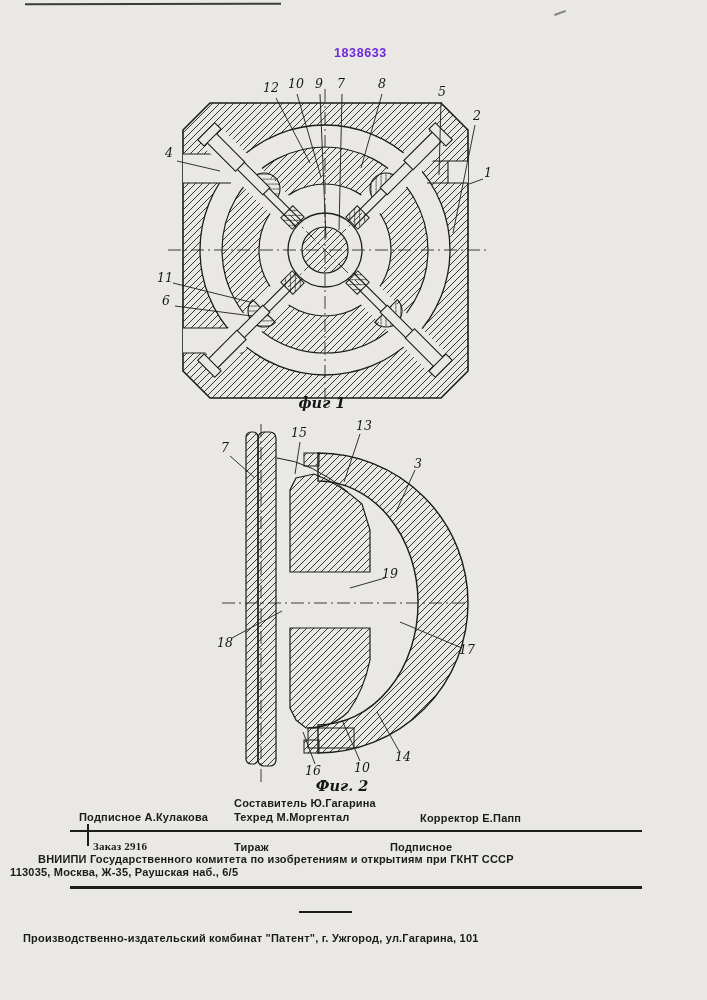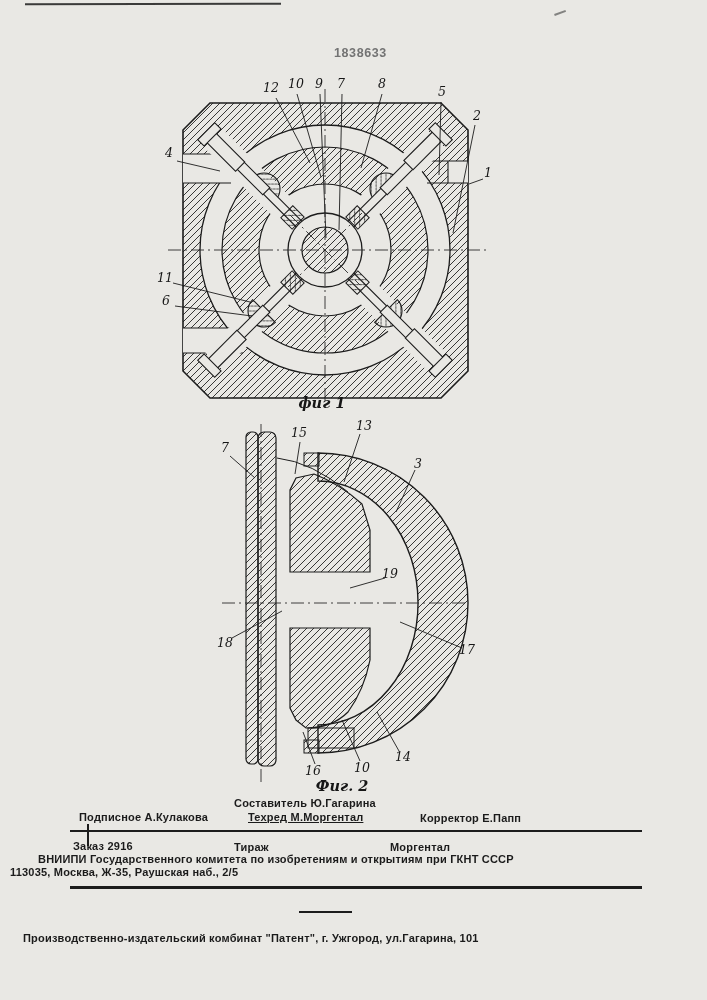--- a/index.html
+++ b/index.html
@@ -6,21 +6,21 @@
   body{
     width:707px;height:1000px;position:relative;overflow:hidden;
     background:#e9e8e4;
     font-family:"Liberation Sans",sans-serif;
     color:#1a1a1a;
   }
   .abs{position:absolute;}
   .ftext{font-size:11px;font-weight:600;letter-spacing:0.2px;white-space:nowrap;color:#1b1b1b;}
   .centered{text-align:left;}
   .rule{background:#1c1c1c;}
-  .pn{font-size:12.5px;font-weight:700;letter-spacing:0.6px;color:#737373;}
+  .pn{font-size:12.5px;font-weight:700;letter-spacing:0.6px;color:#6d28d9;}
   svg{display:block;}
   svg text{font-family:"DejaVu Serif","Liberation Serif",serif;font-style:italic;fill:#161616;}
   .callout{font-size:12.5px;}
   .figcap{font-size:14.5px;font-weight:bold;}
 </style>
 </head>
 <body>
 
 <div class="abs rule" style="left:25px;top:3px;width:256px;height:2px;transform:rotate(-0.15deg);opacity:.85;"></div>
 <div class="abs rule" style="left:554px;top:12px;width:12px;height:1.5px;transform:rotate(-20deg);opacity:.5;"></div>
@@ -202,29 +202,29 @@
     <text class="callout" x="113" y="355">16</text>
     <text class="callout" x="162" y="352">10</text>
     <text class="callout" x="203" y="341">14</text>
   </g>
 
   <text class="figcap" x="142" y="371" text-anchor="middle">Фиг. 2</text>
 </svg>
 
 <div class="abs ftext" style="left:234px;top:797px;">Составитель Ю.Гагарина</div>
 <div class="abs ftext" style="left:79px;top:811px;">Подписное  А.Кулакова</div>
-<div class="abs ftext" style="left:248px;top:811px;text-decoration:underline;">Техред М.Моргентал</div>
+<div class="abs ftext" style="left:234px;top:811px;">Техред М.Моргентал</div>
 <div class="abs ftext" style="left:420px;top:812px;">Корректор Е.Папп</div>
 
 <div class="abs rule" style="left:70px;top:830px;width:572px;height:2px;"></div>
 <div class="abs rule" style="left:87px;top:824px;width:1.5px;height:22px;"></div>
 
-<div class="abs ftext" style="left:73px;top:840px;">Заказ 2916</div>
+<div class="abs ftext" style="left:93px;top:840px;font-family:Liberation Serif, serif;">Заказ 2916</div>
 <div class="abs ftext" style="left:234px;top:841px;">Тираж</div>
-<div class="abs ftext" style="left:390px;top:841px;">Моргентал</div>
+<div class="abs ftext" style="left:390px;top:841px;">Подписное</div>
 
 <div class="abs ftext centered" style="left:38px;top:853px;width:590px;">ВНИИПИ Государственного комитета по изобретениям и открытиям при ГКНТ СССР</div>
-<div class="abs ftext centered" style="left:10px;top:866px;width:590px;">113035, Москва, Ж-35, Раушская наб., 2/5</div>
+<div class="abs ftext centered" style="left:10px;top:866px;width:590px;">113035, Москва, Ж-35, Раушская наб., 6/5</div>
 
 <div class="abs rule" style="left:70px;top:886px;width:572px;height:2.5px;"></div>
 
 <div class="abs ftext centered" style="left:23px;top:896px;width:580px;margin-top:36px;">Производственно-издательский комбинат "Патент", г. Ужгород, ул.Гагарина, 101</div>
 <div class="abs rule" style="left:299px;top:911px;width:53px;height:1.5px;"></div>
 
 </body></html>

